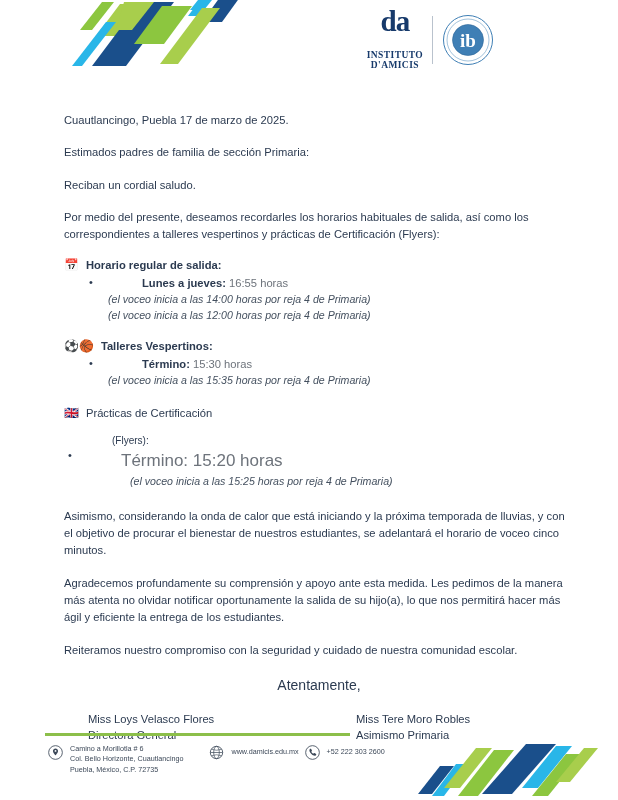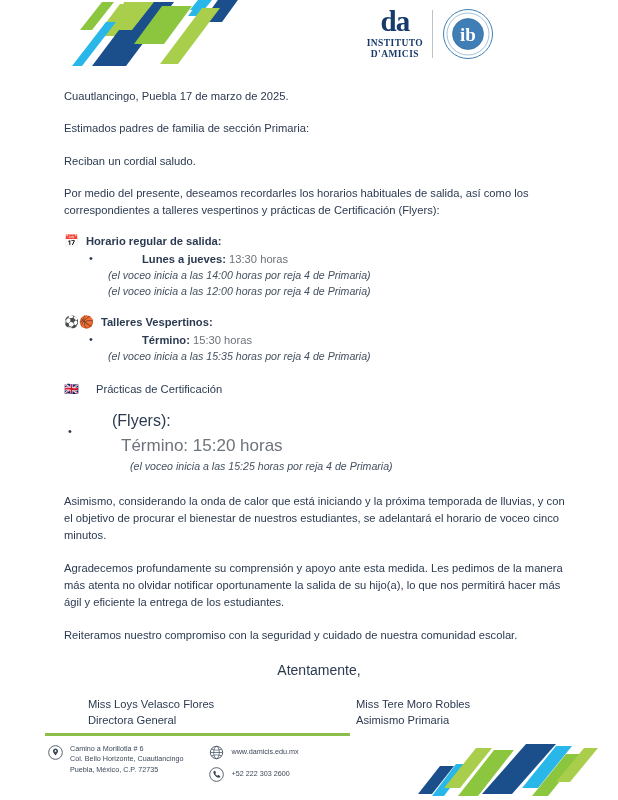--- a/index.html
+++ b/index.html
@@ -53,37 +53,37 @@
     line-height: 0.95;
   }
   .da-name {
     font-family: "Liberation Serif", serif;
     font-size: 9.5px;
     font-weight: bold;
     color: #173a6b;
     letter-spacing: 0.4px;
     text-align: center;
     line-height: 1.15;
-    margin-top: 2px;
+    margin-top: 14px;
   }
   .brand-divider {
     width: 1px;
     height: 48px;
     background: #b9c2cd;
   }
   .ib-mark {
     width: 52px;
     height: 52px;
   }
 
   
   .sheet {
     position: absolute;
     left: 0;
-    top: 88px;
+    top: 112px;
     width: 618px;
   }
   .content {
     margin: 0 44px 0 64px;
     font-size: 11.2px;
     line-height: 1.55;
   }
   p.para {
     margin: 0 0 15px 0;
     color: #2b3a50;
@@ -104,21 +104,21 @@
     color: #2b3a50;
     margin-bottom: 1px;
   }
   .group-head .emoji {
     font-size: 12px;
     line-height: 1.35;
     flex: none;
   }
   .group-head .emoji.flag { letter-spacing: 0; }
   .group-head .head-text { padding-top: 0px; }
-  .group-head.spaced .head-text { margin-left: 10px; }
+  .group-head.spaced .head-text { }
 
   ul.items {
     list-style: none;
     margin: 0;
     padding: 0 0 0 34px;
   }
   ul.items li { margin: 0 0 0 0; }
   .item-line {
     position: relative;
     font-size: 11.2px;
@@ -154,21 +154,21 @@
   }
   .flyers-bullet {
     position: absolute;
     left: 4px;
     top: 17px;
     color: #2b3a50;
     font-size: 11px;
     line-height: 1;
   }
   .flyers-label {
-    font-size: 16px;
+    font-size: 10px;
     color: #2b3a50;
     line-height: 1.5;
   }
   .flyers-term {
     font-size: 17px;
     color: #6d737b;
     line-height: 1.5;
     padding-left: 9px;
   }
   .flyers-note {
@@ -223,22 +223,23 @@
     display: flex;
     gap: 26px;
     align-items: flex-start;
   }
   .fcol {
     display: flex;
     align-items: flex-start;
     gap: 7px;
   }
   .fcol.stackrows {
-    flex-direction: column;
+    flex-direction: row;
     gap: 6px;
+    align-items: flex-end;
   }
   .frow {
     display: flex;
     align-items: center;
     gap: 7px;
   }
   .ficon {
     width: 15px;
     height: 15px;
     flex: none;
@@ -316,21 +317,21 @@
     <p class="para tight">Por medio del presente, deseamos recordarles los horarios habituales de salida, así como los correspondientes a talleres vespertinos y prácticas de Certificación (Flyers):</p>
 
     <div class="group">
       <div class="group-head">
         <span class="emoji">📅</span>
         <span class="head-text">Horario regular de salida:</span>
       </div>
       <ul class="items">
         <li>
           <div class="item-line">
-            <b>Lunes a jueves:</b><span> 13:30 horas</span>
+            <b>Lunes a jueves:</b><span> 16:55 horas</span>
           </div>
           <div class="note">(el voceo inicia a las 14:00 horas por reja 4 de Primaria)</div>
         </li>
         <li>
           <div class="note">(el voceo inicia a las 12:00 horas por reja 4 de Primaria)</div>
         </li>
       </ul>
     </div>
 
     <div class="group" style="margin-top:14px">

